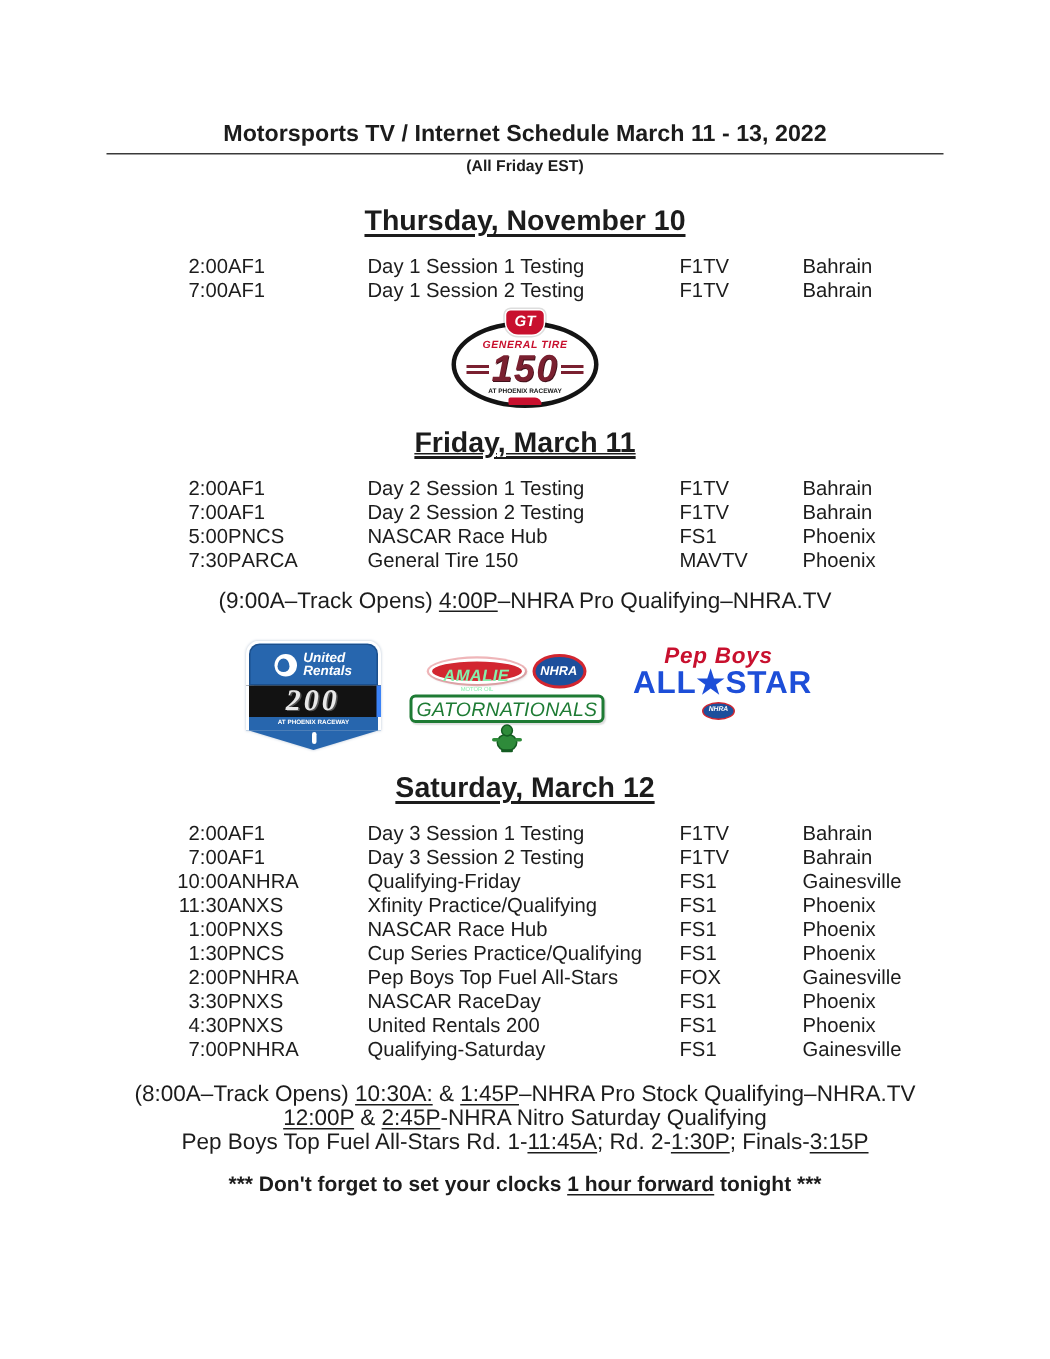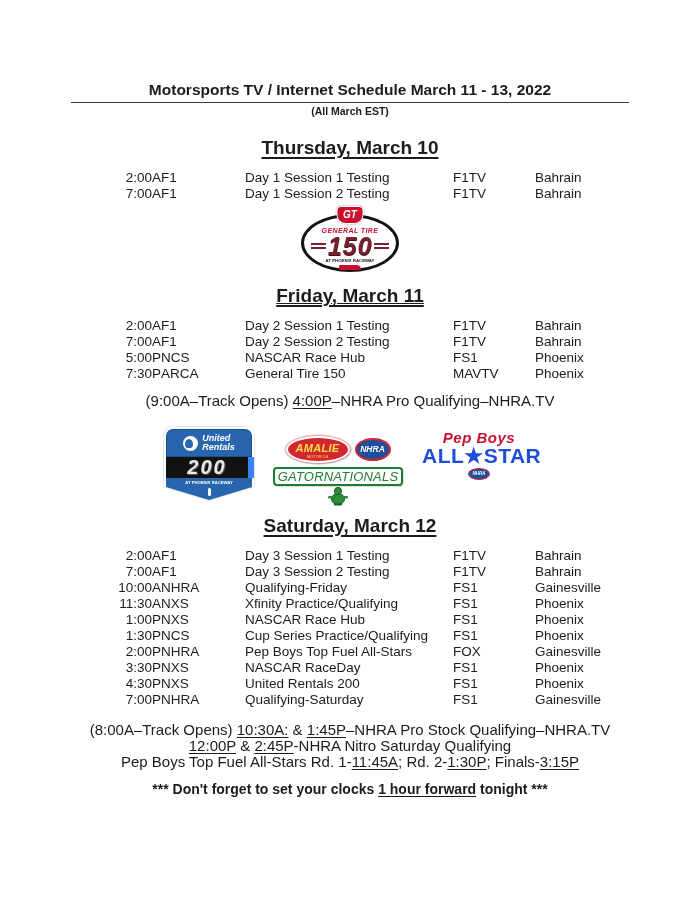--- a/index.html
+++ b/index.html
@@ -58,37 +58,37 @@
 
   
   .ur-logo { width:90px; filter:drop-shadow(0 0 1px #b9c6d6); }
   .ur-top { background:#2766ae; border:2px solid #fff; border-bottom:none; border-radius:9px 9px 0 0;
     height:30px; display:flex; align-items:center; justify-content:center; gap:4px;
     box-shadow:inset 0 0 0 1px #1b4f8c; }
   .ur-mark { position:relative; width:15px; height:15px; background:#fff; border-radius:50%; flex:0 0 auto; }
   .ur-mark::after { content:""; position:absolute; left:2px; top:3px; width:8px; height:9px;
     background:#2766ae; border-radius:50% 50% 50% 50% / 60% 60% 40% 40%; }
   .ur-name { color:#fff; font-weight:bold; font-style:italic; font-size:9px; line-height:9.5px; }
-  .ur-num { background:#121212; color:#e8e8e8; border-left:2px solid #fff; border-right:6px solid #3b82f6;
+  .ur-num { background:#121212; color:#e8e8e8; border-left:2px solid #fff; border-right:3px solid #3b82f6;
     font-size:20px; font-weight:bold; font-style:italic; text-align:center; line-height:21px;
-    letter-spacing:2px; text-shadow:1px 1px 0 #555; }
+    letter-spacing:2px; text-shadow:1px 1px 0 #555;font-family:Liberation Serif, serif; }
   .ur-band { background:#2766ae; border:2px solid #fff; border-top:none; border-bottom:none;
     color:#fff; text-align:center; height:9px; }
   .ur-band span { display:block; font-size:6px; transform:scale(0.7); line-height:9px; font-weight:bold; }
   .ur-point { width:0; height:0; margin:0 auto; border-left:43px solid transparent;
     border-right:43px solid transparent; border-top:13px solid #2766ae; position:relative; }
   .ur-cactus { position:absolute; left:-1.5px; top:-12px; width:3px; height:8px; background:#fff;
     border-radius:2px; }
 
   
   .gn-logo { width:132px; display:flex; flex-direction:column; align-items:center; padding-top:9px; }
   .gn-ovals { display:flex; align-items:center; gap:5px; }
-  .amalie-oval { width:64px; height:27px; background:#d22630; border-radius:50%;
+  .amalie-oval { width:64px; height:17px; background:#d22630; border-radius:50%;
     border:2px solid #fff; box-shadow:0 0 0 1.5px #d2263055, 1px 1px 2px #00000033;
-    color:#fde047; text-align:center; }
+    color:#86efac; text-align:center; }
   .amalie-text { font-size:11px; font-weight:bold; font-style:italic; line-height:12px; margin-top:4px;
     letter-spacing:0.3px; }
   .amalie-sub { font-size:6px; transform:scale(0.65); line-height:6px; }
   .nhra-oval { width:36px; height:23px; background:#1d4f9c; border:2px solid #d22630; border-radius:50%;
     color:#fff; font-weight:bold; font-style:italic; font-size:8.5px; text-align:center; line-height:19px; }
   .gn-banner { margin-top:4px; border:2px solid #1e7b34; border-radius:4px; background:#fff;
     color:#1e7b34; font-weight:normal; font-style:italic; font-size:13px; letter-spacing:0.2px;
     line-height:15px; padding:0 3px; white-space:nowrap; box-shadow:1px 1px 1px #00000022; }
   .gn-gator { margin-top:0; height:20px; }
 
@@ -102,23 +102,23 @@
     border-radius:50%; color:#fff; font-weight:bold; font-style:italic; text-align:center; }
   .pb-nhra span { display:block; font-size:6px; transform:scale(0.75); line-height:9px; }
 </style>
 </head>
 <body>
 
 <div class="page">
 
   <div class="title">Motorsports TV / Internet Schedule March 11 - 13, 2022</div>
   <hr class="title-rule">
-  <div class="subtitle">(All March EST)</div>
-
-  <div class="day-heading h-thu"><span class="u2">Thursday, March 10</span></div>
+  <div class="subtitle">(All Friday EST)</div>
+
+  <div class="day-heading h-thu"><span class="u2">Thursday, November 10</span></div>
 
   <div class="sched">
     <div class="row">
       <span class="c t">2:00A</span>
         <span class="c">F1</span>
         <span class="c">Day 1 Session 1 Testing</span>
         <span class="c">F1TV</span>
         <span class="c">Bahrain</span>
     </div>
     <div class="row">

